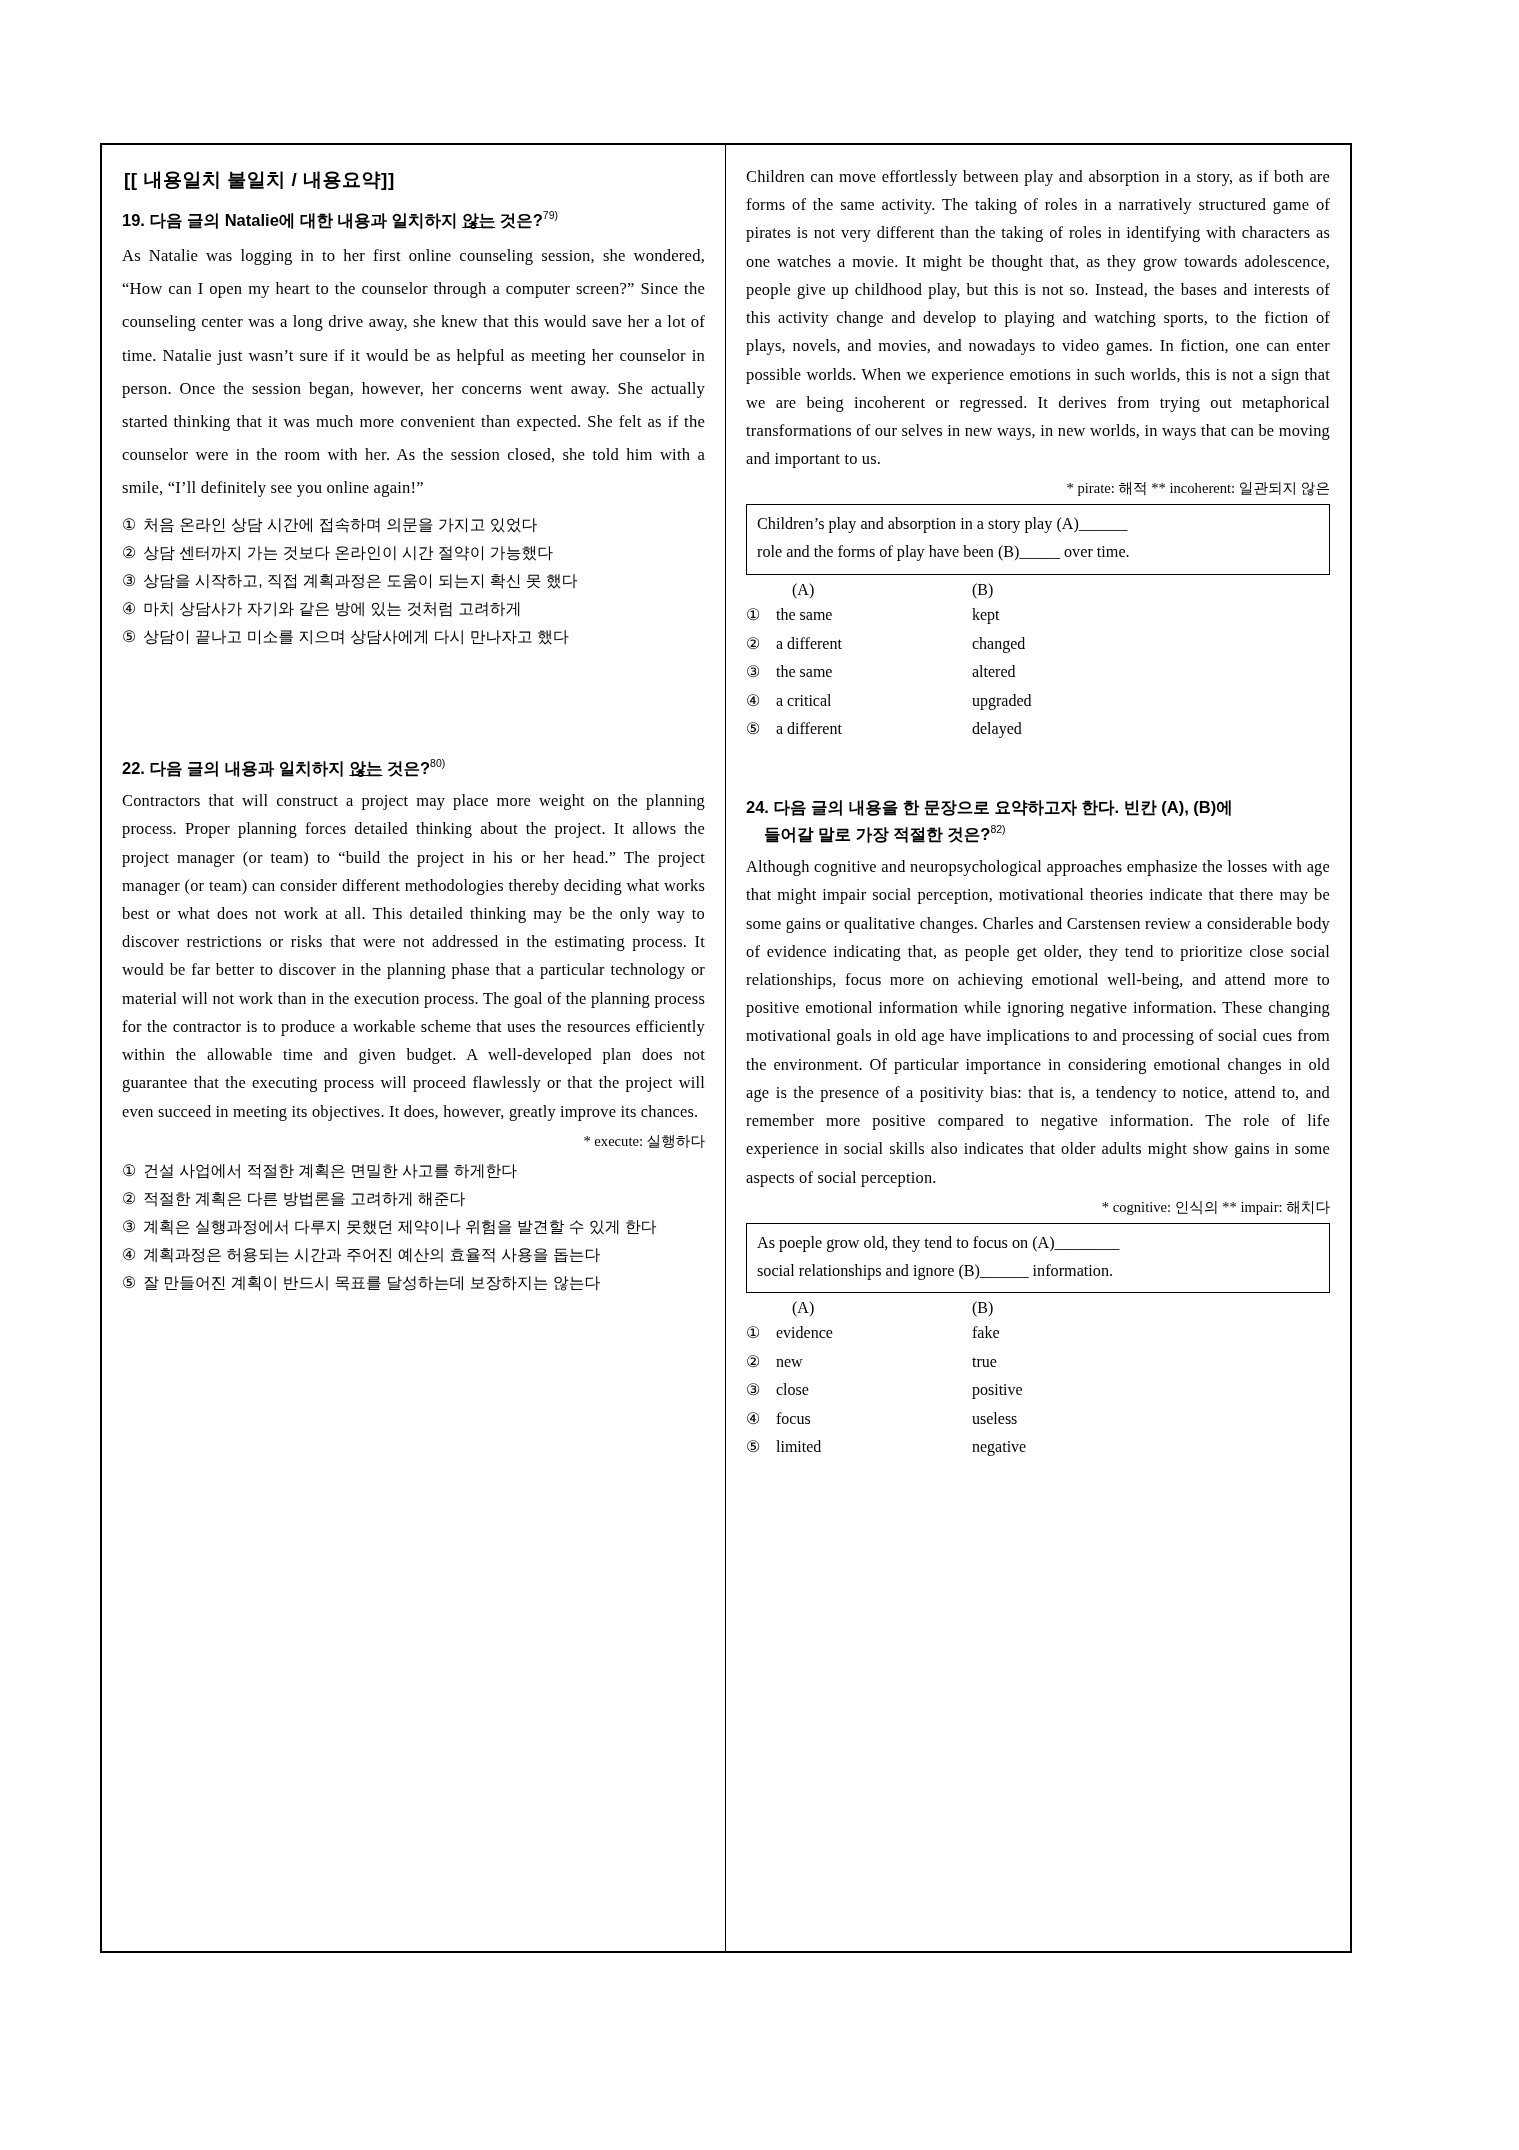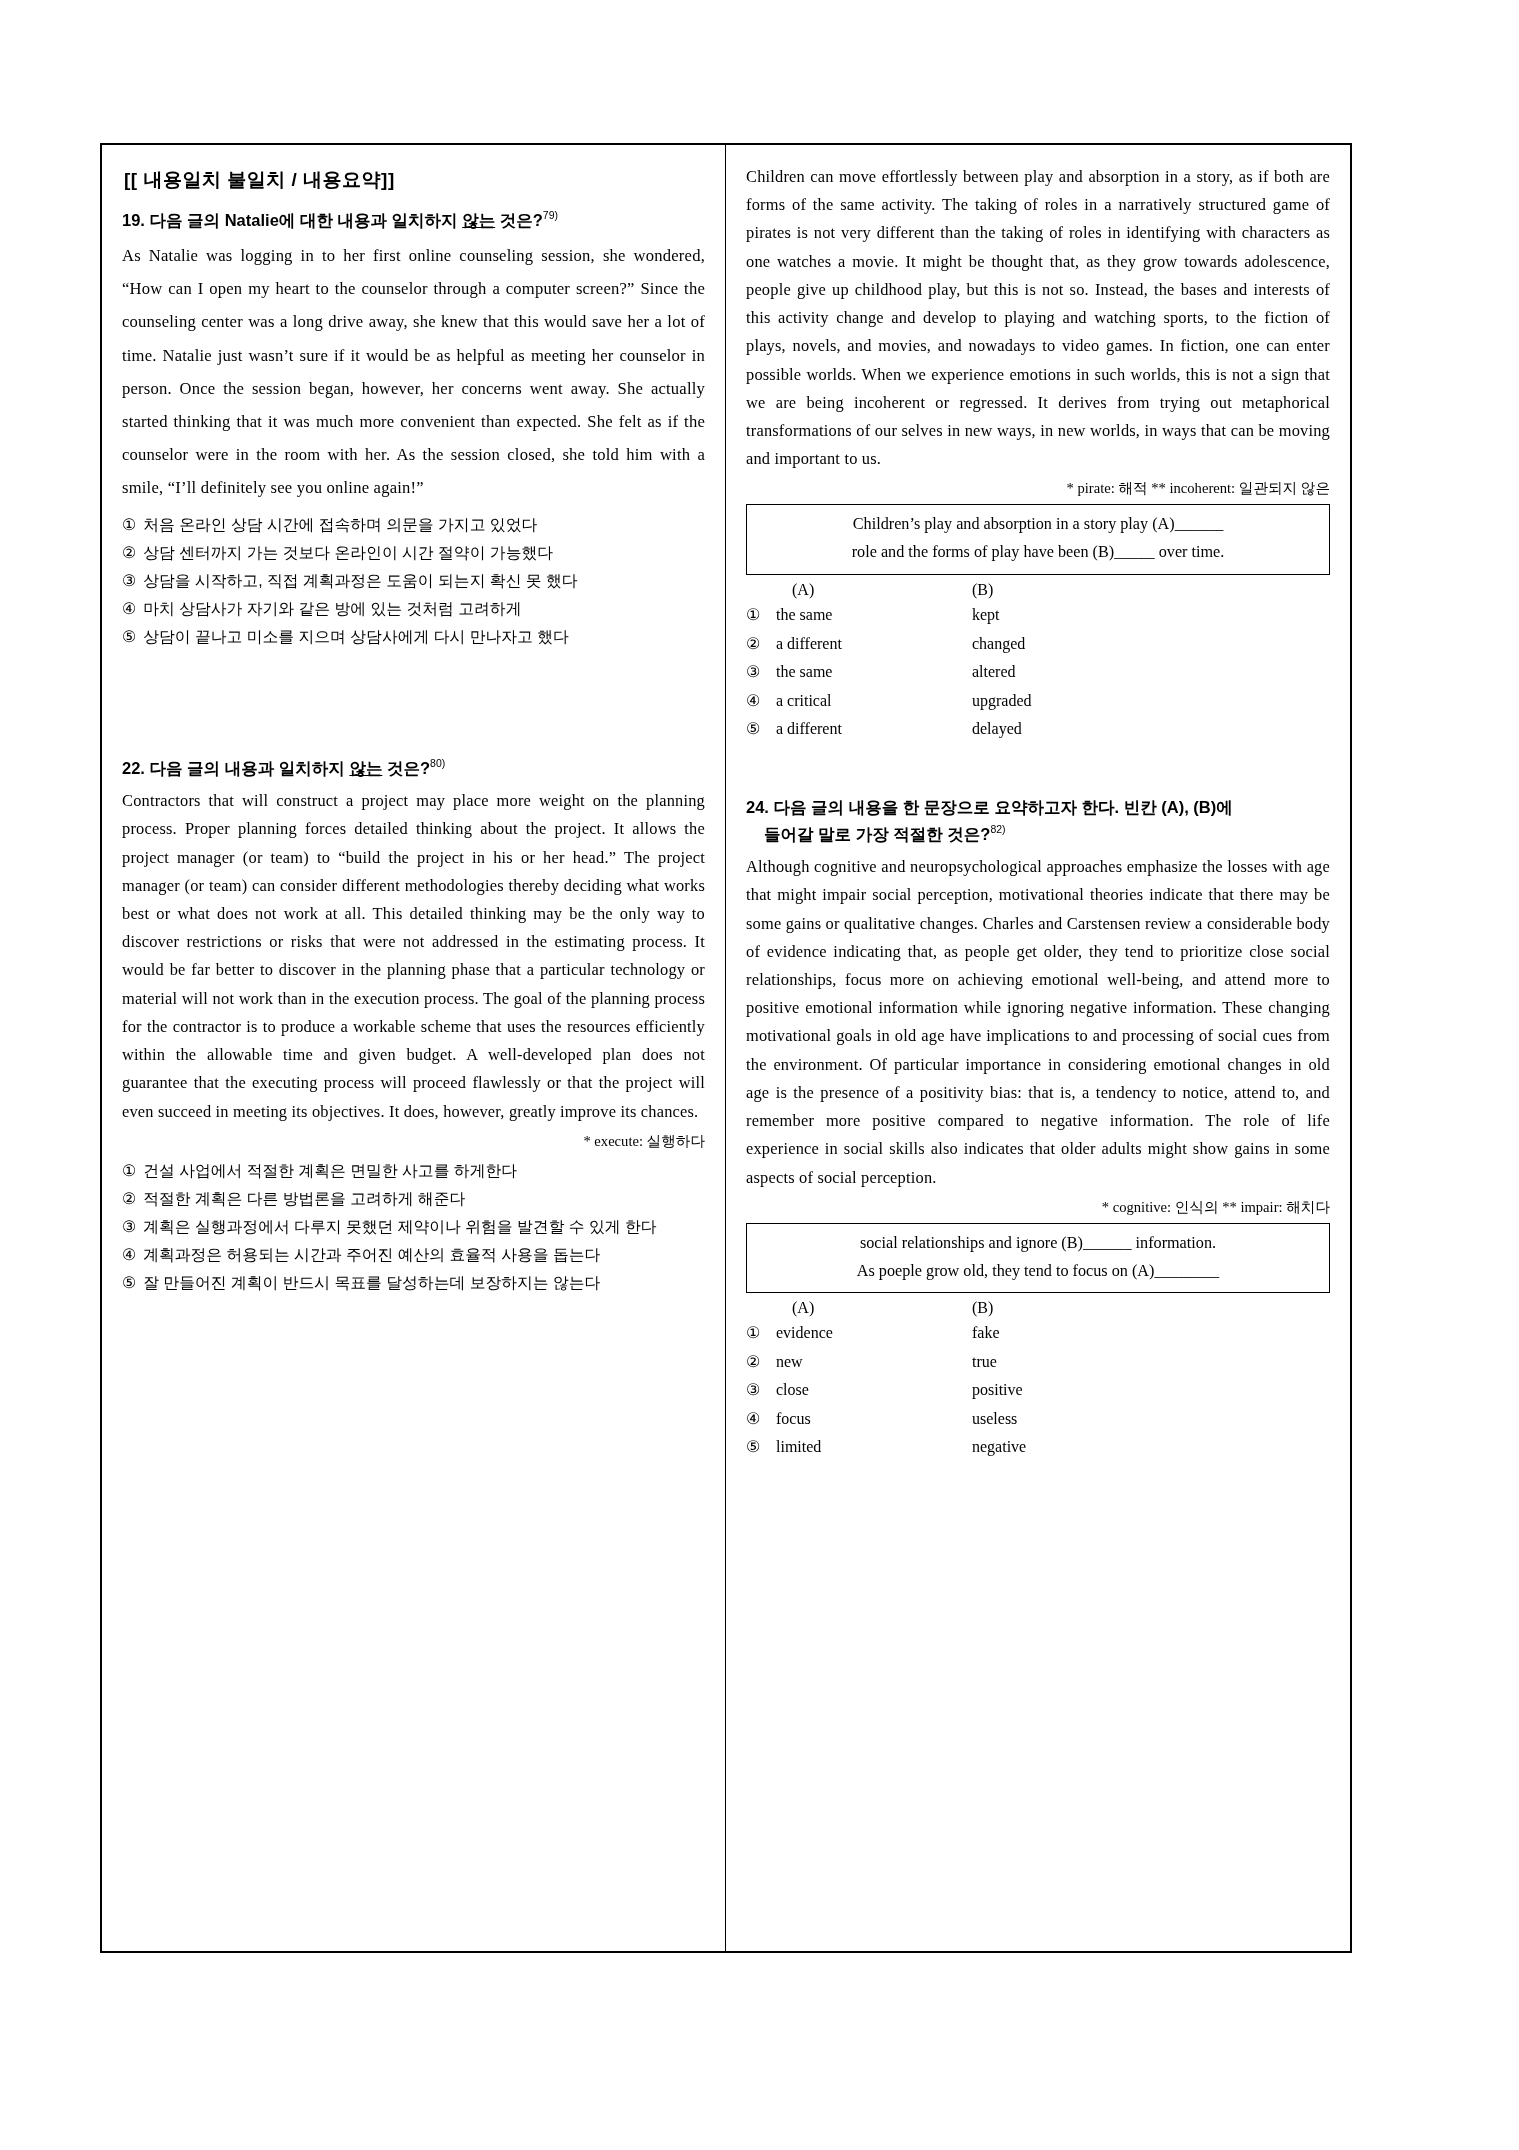--- a/index.html
+++ b/index.html
@@ -76,21 +76,20 @@
   .circ {
     flex: 0 0 auto;
   }
   .summary-box {
     border: 1px solid #000;
     padding: 6px 10px 7px 10px;
     margin: 6px 0 6px 0;
     font-size: 16.2px;
     line-height: 1.72;
     font-family: "Liberation Serif", serif;
-    text-align: center;
   }
   .ab-head {
     display: flex;
     font-family: "Liberation Serif", serif;
     font-size: 16px;
     margin: 2px 0 2px 0;
     padding-left: 46px;
   }
   .ab-head .a { width: 180px; }
   .opt-row {
@@ -236,22 +235,22 @@
 
     <div>
       <div class="q-head">
         <span>24.</span>
         <span>다음 글의 내용을 한 문장으로 요약하고자 한다. 빈칸 (A), (B)에</span><br>
         <span style="padding-left:18px">들어갈 말로 가장 적절한 것은?</span><sup>82)</sup>
       </div>
       <p class="passage passage-compact">Although cognitive and neuropsychological approaches emphasize the losses with age that might impair social perception, motivational theories indicate that there may be some gains or qualitative changes. Charles and Carstensen review a considerable body of evidence indicating that, as people get older, they tend to prioritize close social relationships, focus more on achieving emotional well-being, and attend more to positive emotional information while ignoring negative information. These changing motivational goals in old age have implications to and processing of social cues from the environment. Of particular importance in considering emotional changes in old age is the presence of a positivity bias: that is, a tendency to notice, attend to, and remember more positive compared to negative information. The role of life experience in social skills also indicates that older adults might show gains in some aspects of social perception.</p>
       <div class="footnote">* cognitive: 인식의 ** impair: 해치다</div>
       <div class="summary-box">
+        <div>As poeple grow old, they tend to focus on  (A)________</div>
         <div>social relationships and ignore (B)______  information.</div>
-        <div>As poeple grow old, they tend to focus on  (A)________</div>
       </div>
       <div class="ab-head">
         <span class="a">(A)</span>
         <span class="b">(B)</span>
       </div>
       <div>
         <div class="opt-row">
           <span class="num">①</span>
           <span class="a">evidence</span>
           <span class="b">fake</span>

